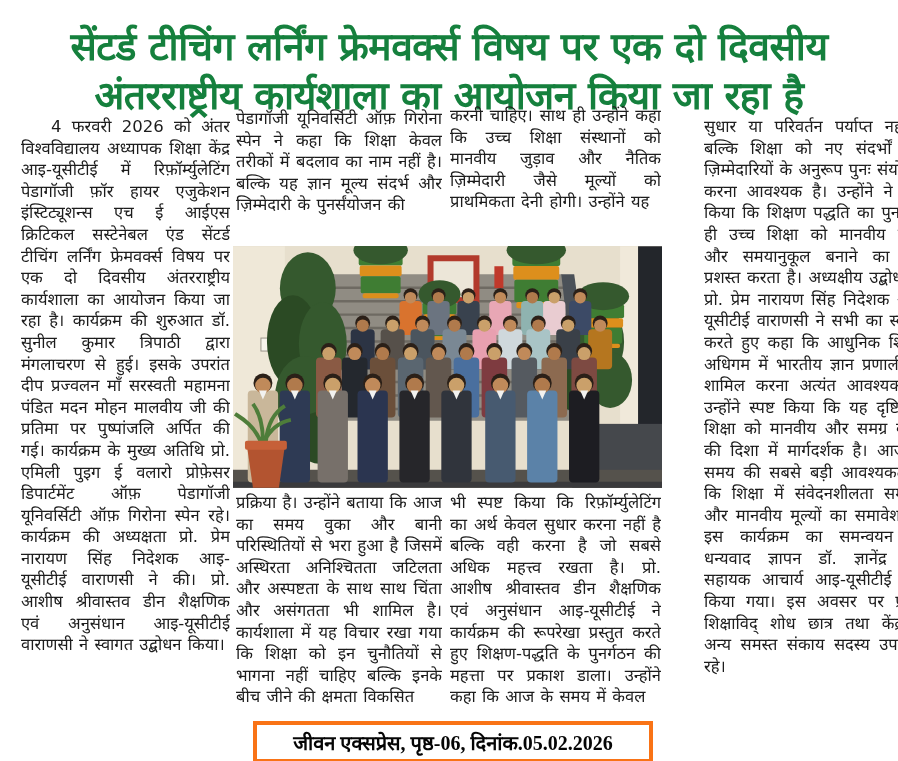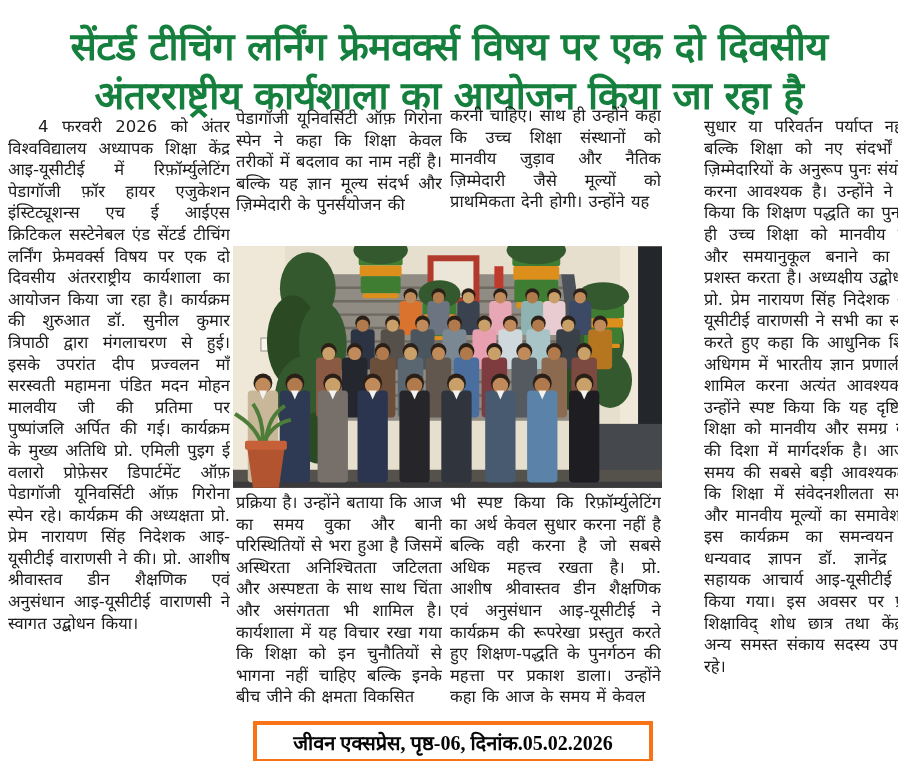--- a/index.html
+++ b/index.html
@@ -11,21 +11,21 @@
     position:absolute;left:4px;top:17px;width:890px;height:108px;
     display:flex;align-items:center;justify-content:center;text-align:center;
     font-size:39px;line-height:49px;font-weight:700;color:#15803d;
     letter-spacing:-0.5px;
   }
   .col{
     position:absolute;text-align:justify;font-size:16.5px;line-height:21.6px;
     color:#1c1c1c;overflow:hidden;word-spacing:1px;
   }
   .col p{margin:0;}
-  .col p.indent{text-indent:30px;}
+  .col p.indent{text-indent:30px;margin-left:13px;}
   #col1{left:8px;  top:116px;width:222px;height:602px;}
   #col2t{left:236px;top:108px;width:206px;height:132px;}
   #col3t{left:450px;top:105px;width:211px;height:132px;}
   #col4{left:704px;top:116px;width:224px;height:614px;}
   #col2b{left:236px;top:492px;width:206px;height:230px;}
   #col3b{left:450px;top:492px;width:211px;height:230px;}
   .photo{
     position:absolute;left:233px;top:246px;width:429px;height:242px;
     background:#e7dfcd;overflow:hidden;
   }

